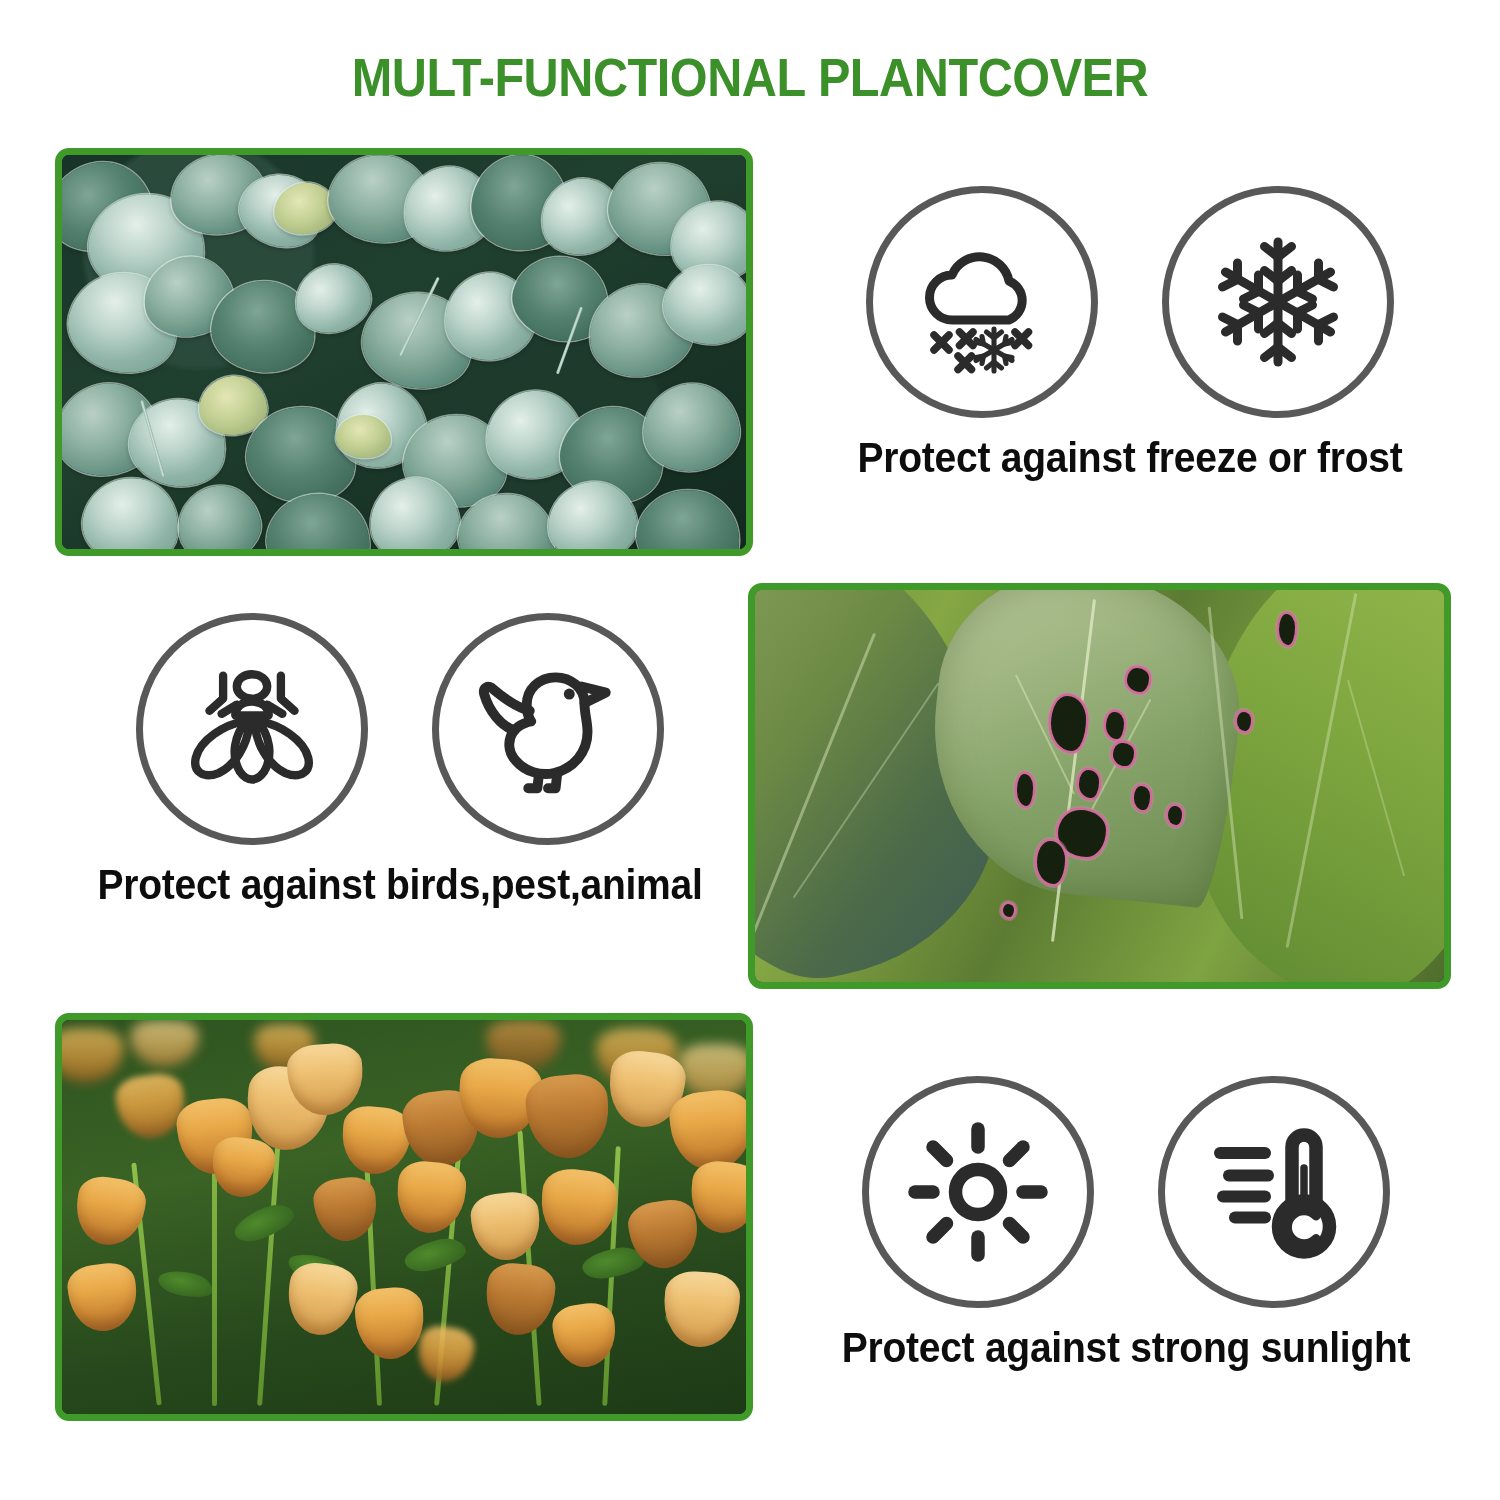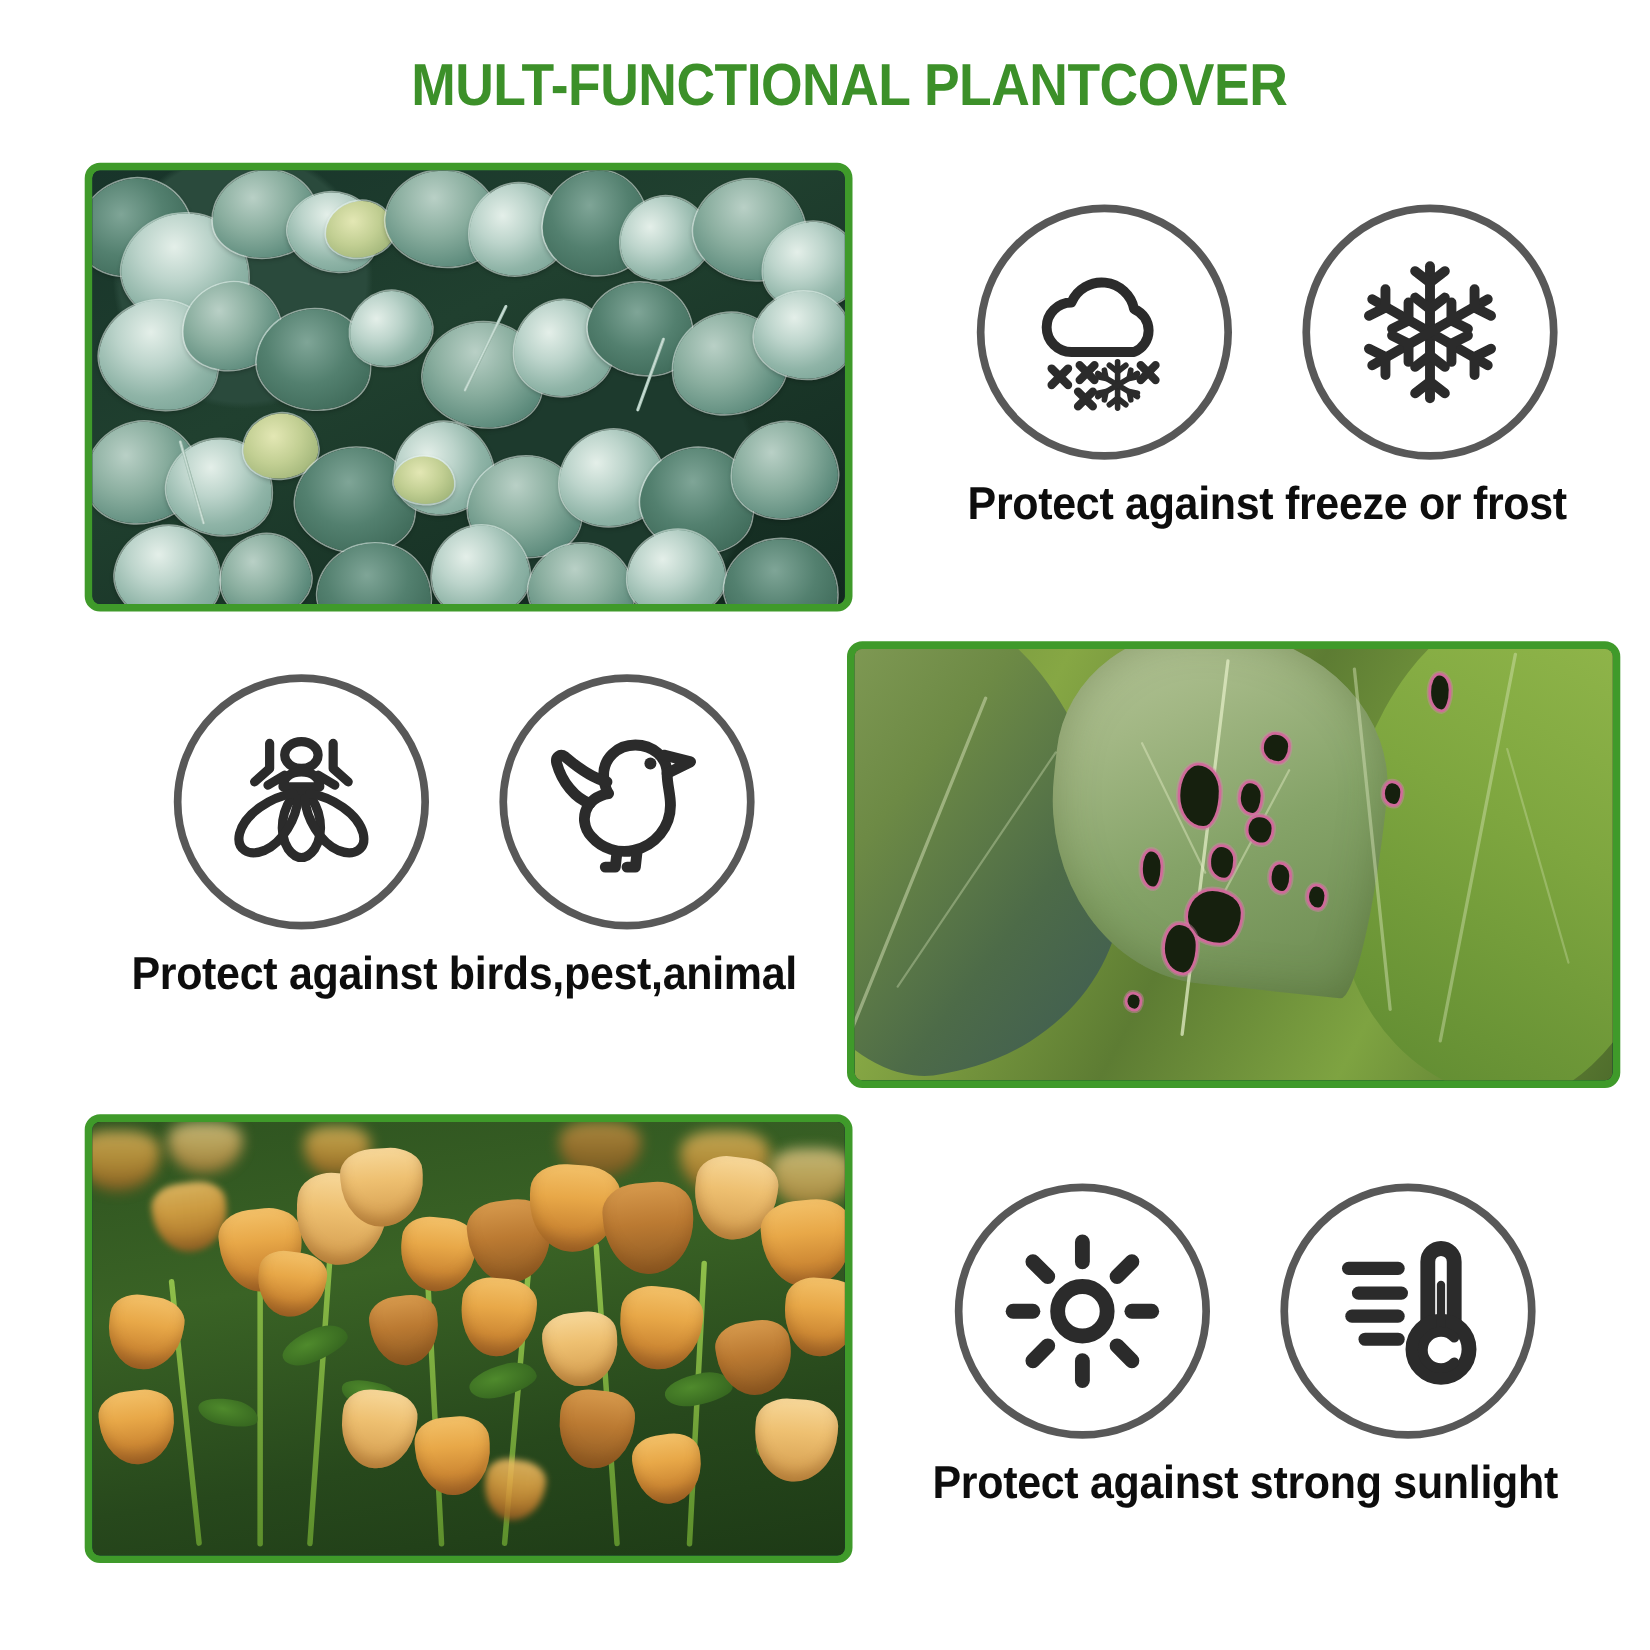--- a/index.html
+++ b/index.html
@@ -1,21 +1,21 @@
 <!DOCTYPE html>
 <html><head>
 <meta charset="utf-8">
 <style>
   html,body{margin:0;padding:0;}
   body{
     width:1500px;height:1500px;background:#ffffff;
     font-family:"Liberation Sans",sans-serif;
     position:relative;overflow:hidden;
   }
-  .page{position:absolute;inset:0;margin-left:22px;}
+  .page{position:absolute;inset:0;}
 
   
   .title{
     position:absolute;left:0;top:46px;width:1500px;
     text-align:center;
     font-family:"Liberation Sans",sans-serif;
     font-weight:700;font-size:54px;letter-spacing:-0.5px;
     color:#3c9029;
     transform:scaleX(.90);transform-origin:50% 50%;
     white-space:nowrap;
@@ -119,21 +119,21 @@
   .cap{
     margin-top:16px;text-align:center;
     font-family:"Liberation Sans",sans-serif;
     font-weight:700;font-size:42px;color:#0d0d0d;
     letter-spacing:-0.3px;white-space:nowrap;
     transform:scaleX(.93);transform-origin:50% 50%;
   }
 
   #group-freeze{left:790px;top:186px;width:680px;}
   #group-pests {left:60px; top:613px;width:680px;}
-  #group-sun   {left:770px;top:1076px;width:680px;}
+  #group-sun   {left:786px;top:1076px;width:680px;}
 </style>
 </head>
 <body>
 
 <div class="page">
 
   <div class="title">MULT-FUNCTIONAL PLANTCOVER</div>
 
   <div class="photo" id="photo-frost">
     <div class="inner">

